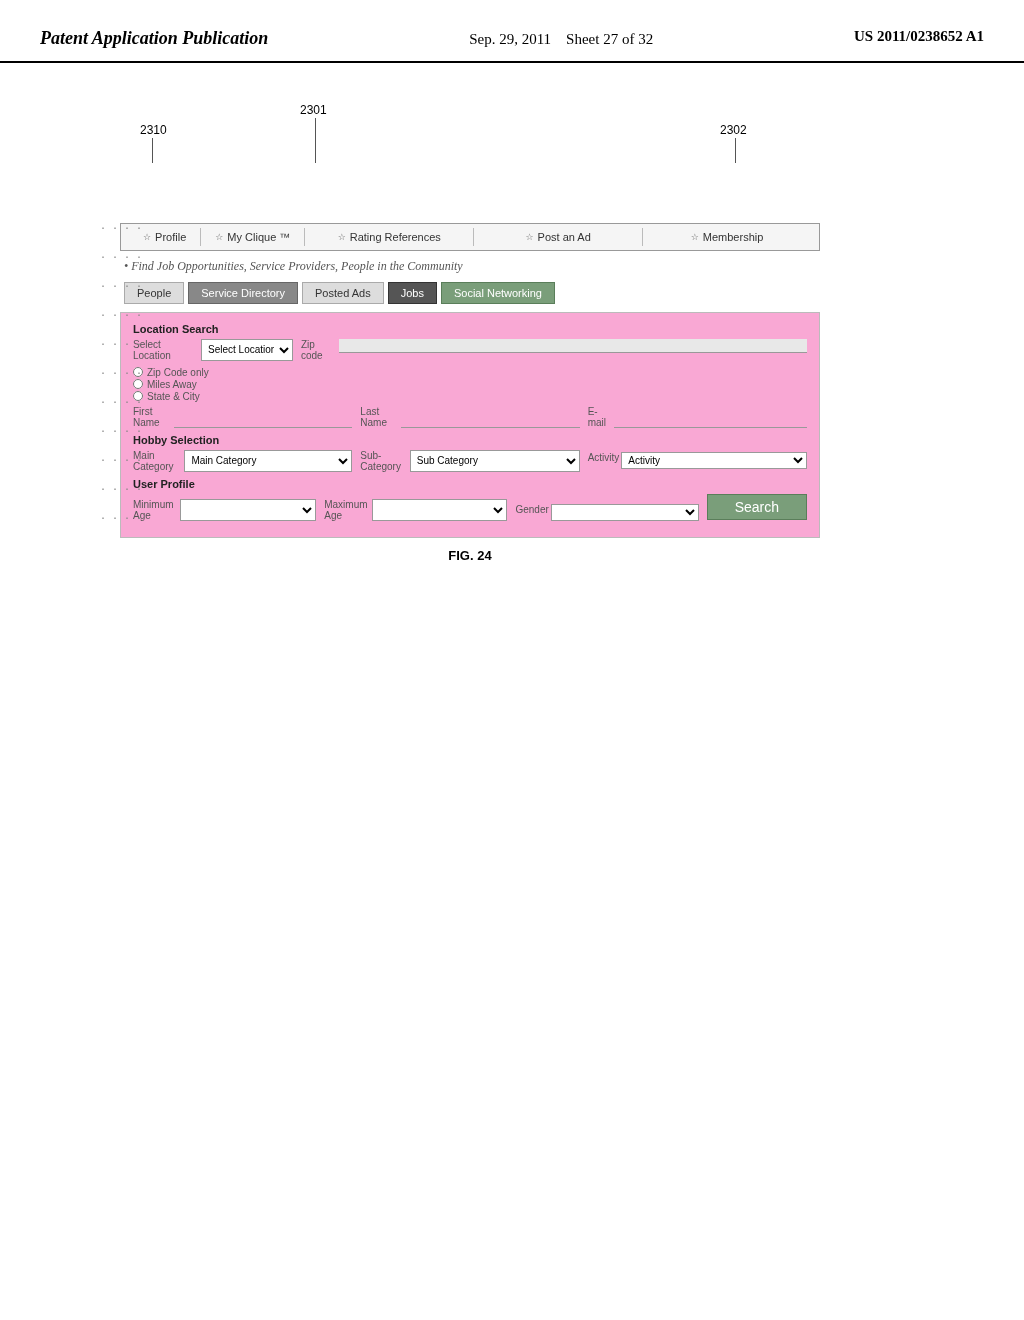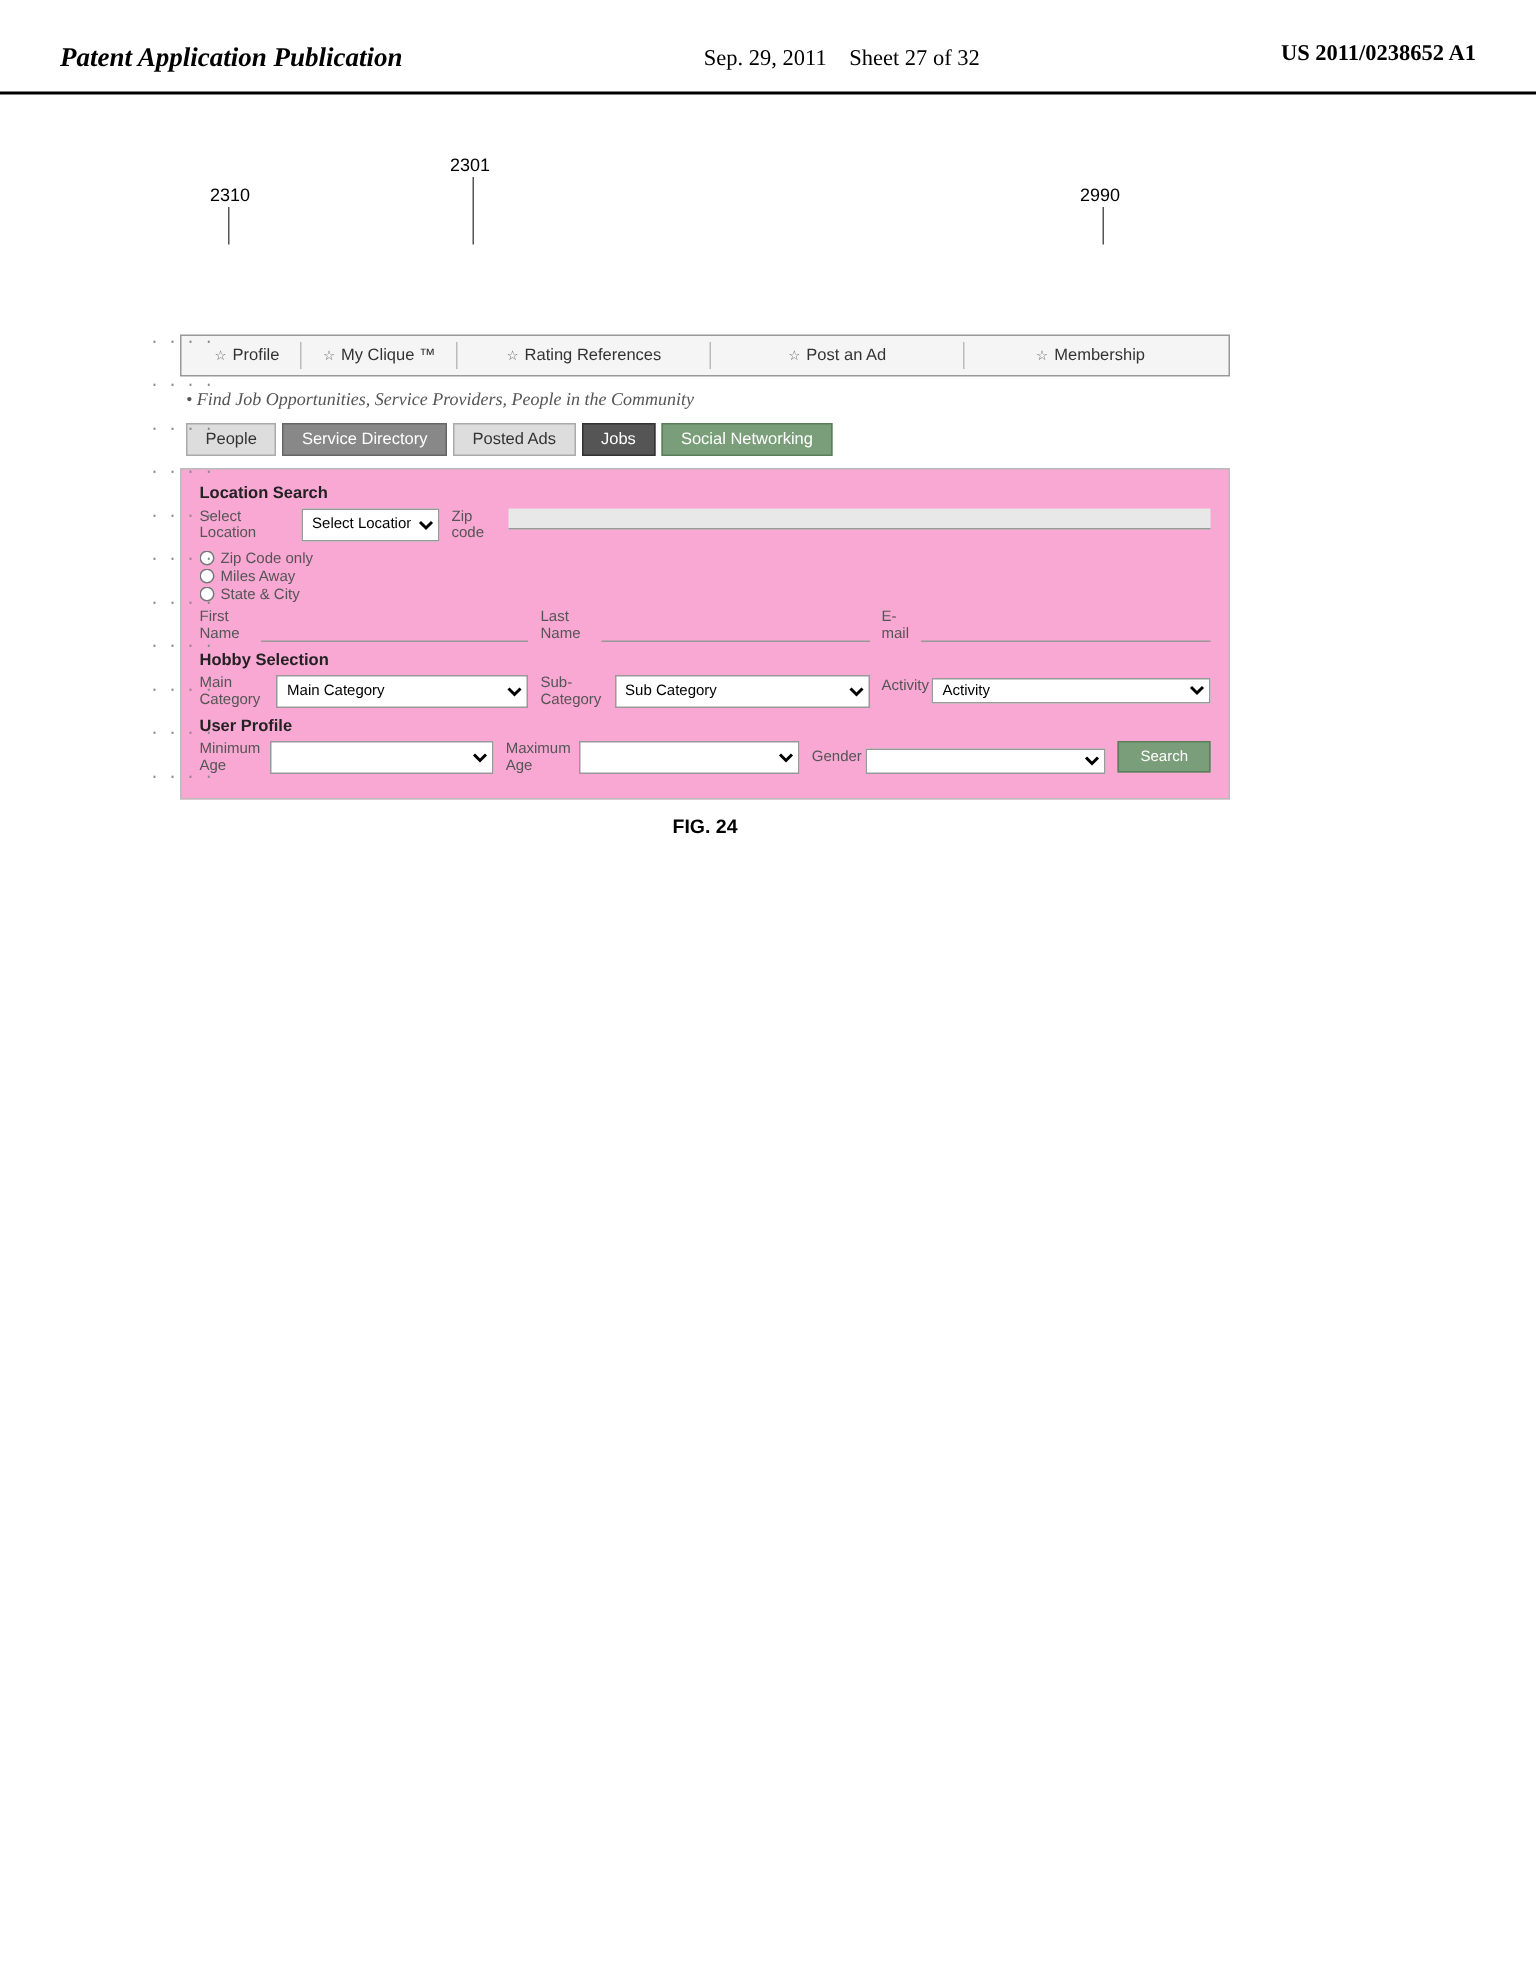--- a/index.html
+++ b/index.html
@@ -181,22 +181,22 @@
     .dot-row {
       font-size: 10px;
       color: #888;
       font-family: monospace;
     }
 
     .search-btn {
       background: #7a9e7a;
       color: #fff;
       border: 1px solid #5a7e5a;
-      padding: 4px 14px;
-      font-size: 10px;
+      padding: 4px 27px;
+      font-size: 14px;
       cursor: pointer;
       font-family: Arial, sans-serif;
       margin-left: auto;
       display: block;
     }
 
     
     .fig-label {
       text-align: center;
       font-size: 13px;
@@ -227,21 +227,21 @@
     <span>Sheet 27 of 32</span>
   </div>
   <div class="patent-header-right">US 2011/0238652 A1</div>
 </div>
 
 <div class="main-content">
 
   <div style="position:relative; height: 70px;">
     <div class="anno" style="left: 100px; top: 30px;">2310</div>
     <div class="anno" style="left: 260px; top: 10px;">2301</div>
-    <div class="anno" style="left: 680px; top: 30px;">2990</div>
+    <div class="anno" style="left: 680px; top: 30px;">2302</div>
 
     <div style="position:absolute; left:112px; top:45px; width:1px; height:25px; border-left:1px solid #555;"></div>
     <div style="position:absolute; left:275px; top:25px; width:1px; height:45px; border-left:1px solid #555;"></div>
     <div style="position:absolute; left:695px; top:45px; width:1px; height:25px; border-left:1px solid #555;"></div>
   </div>
 
   <div class="diagram-container" style="width:700px; margin-left:80px;">
     <div class="wrapper">
 
       <div class="left-dots">

